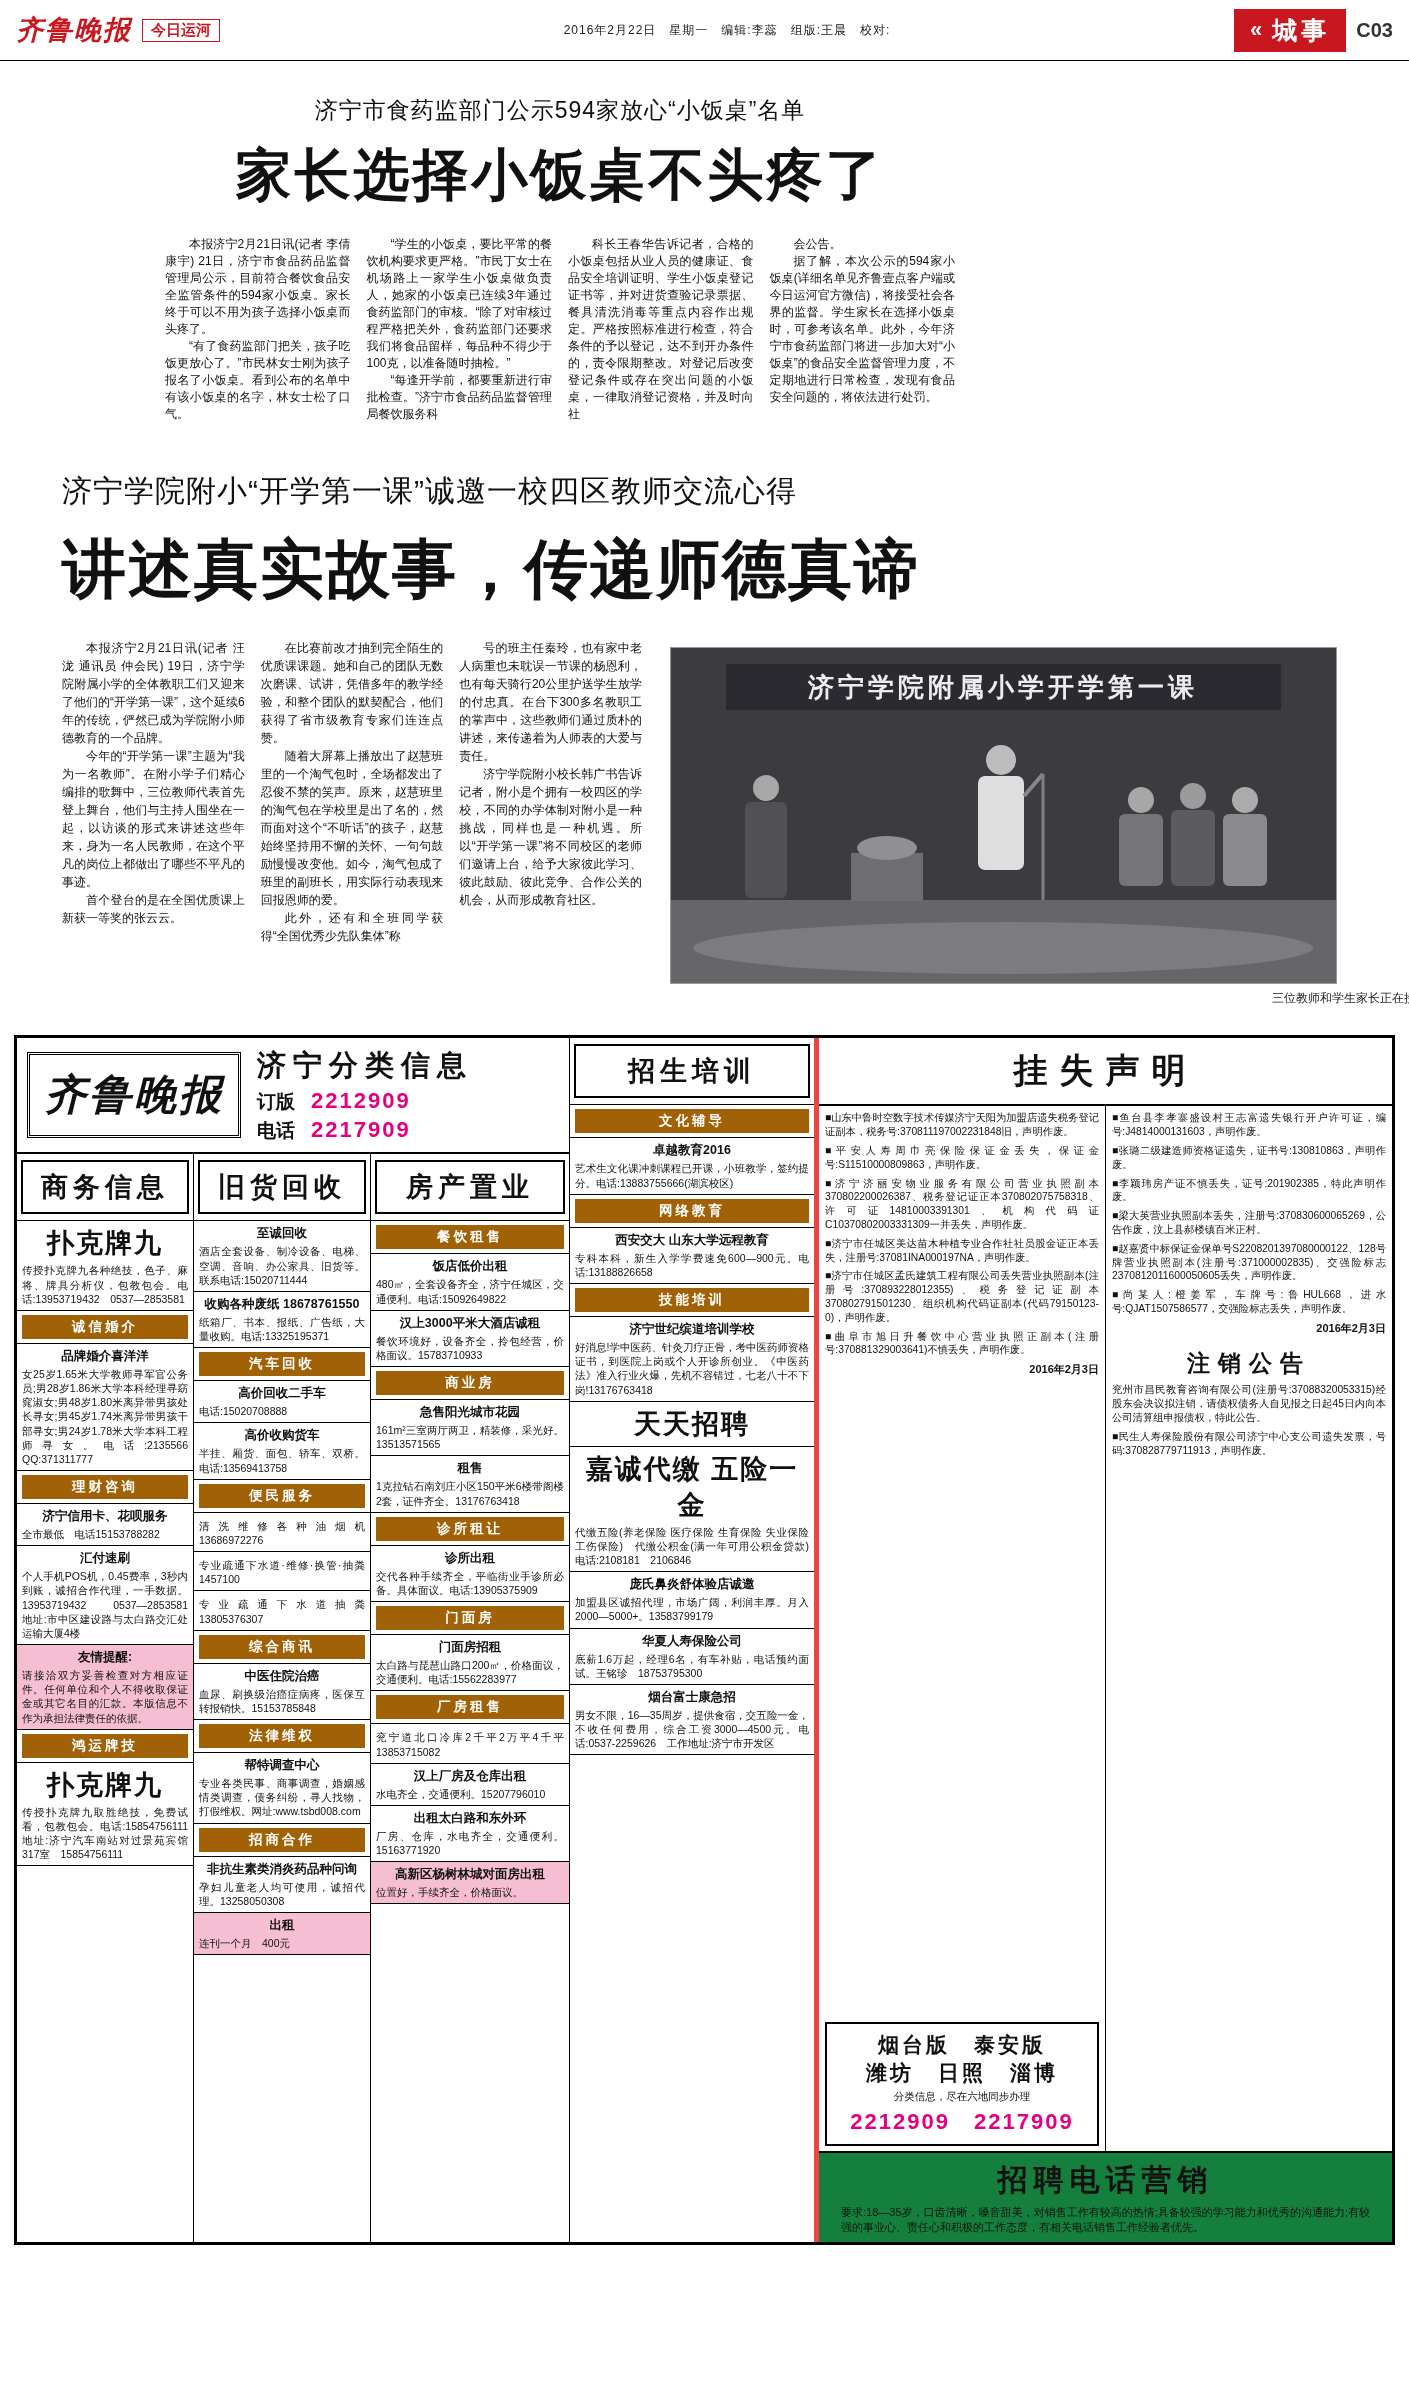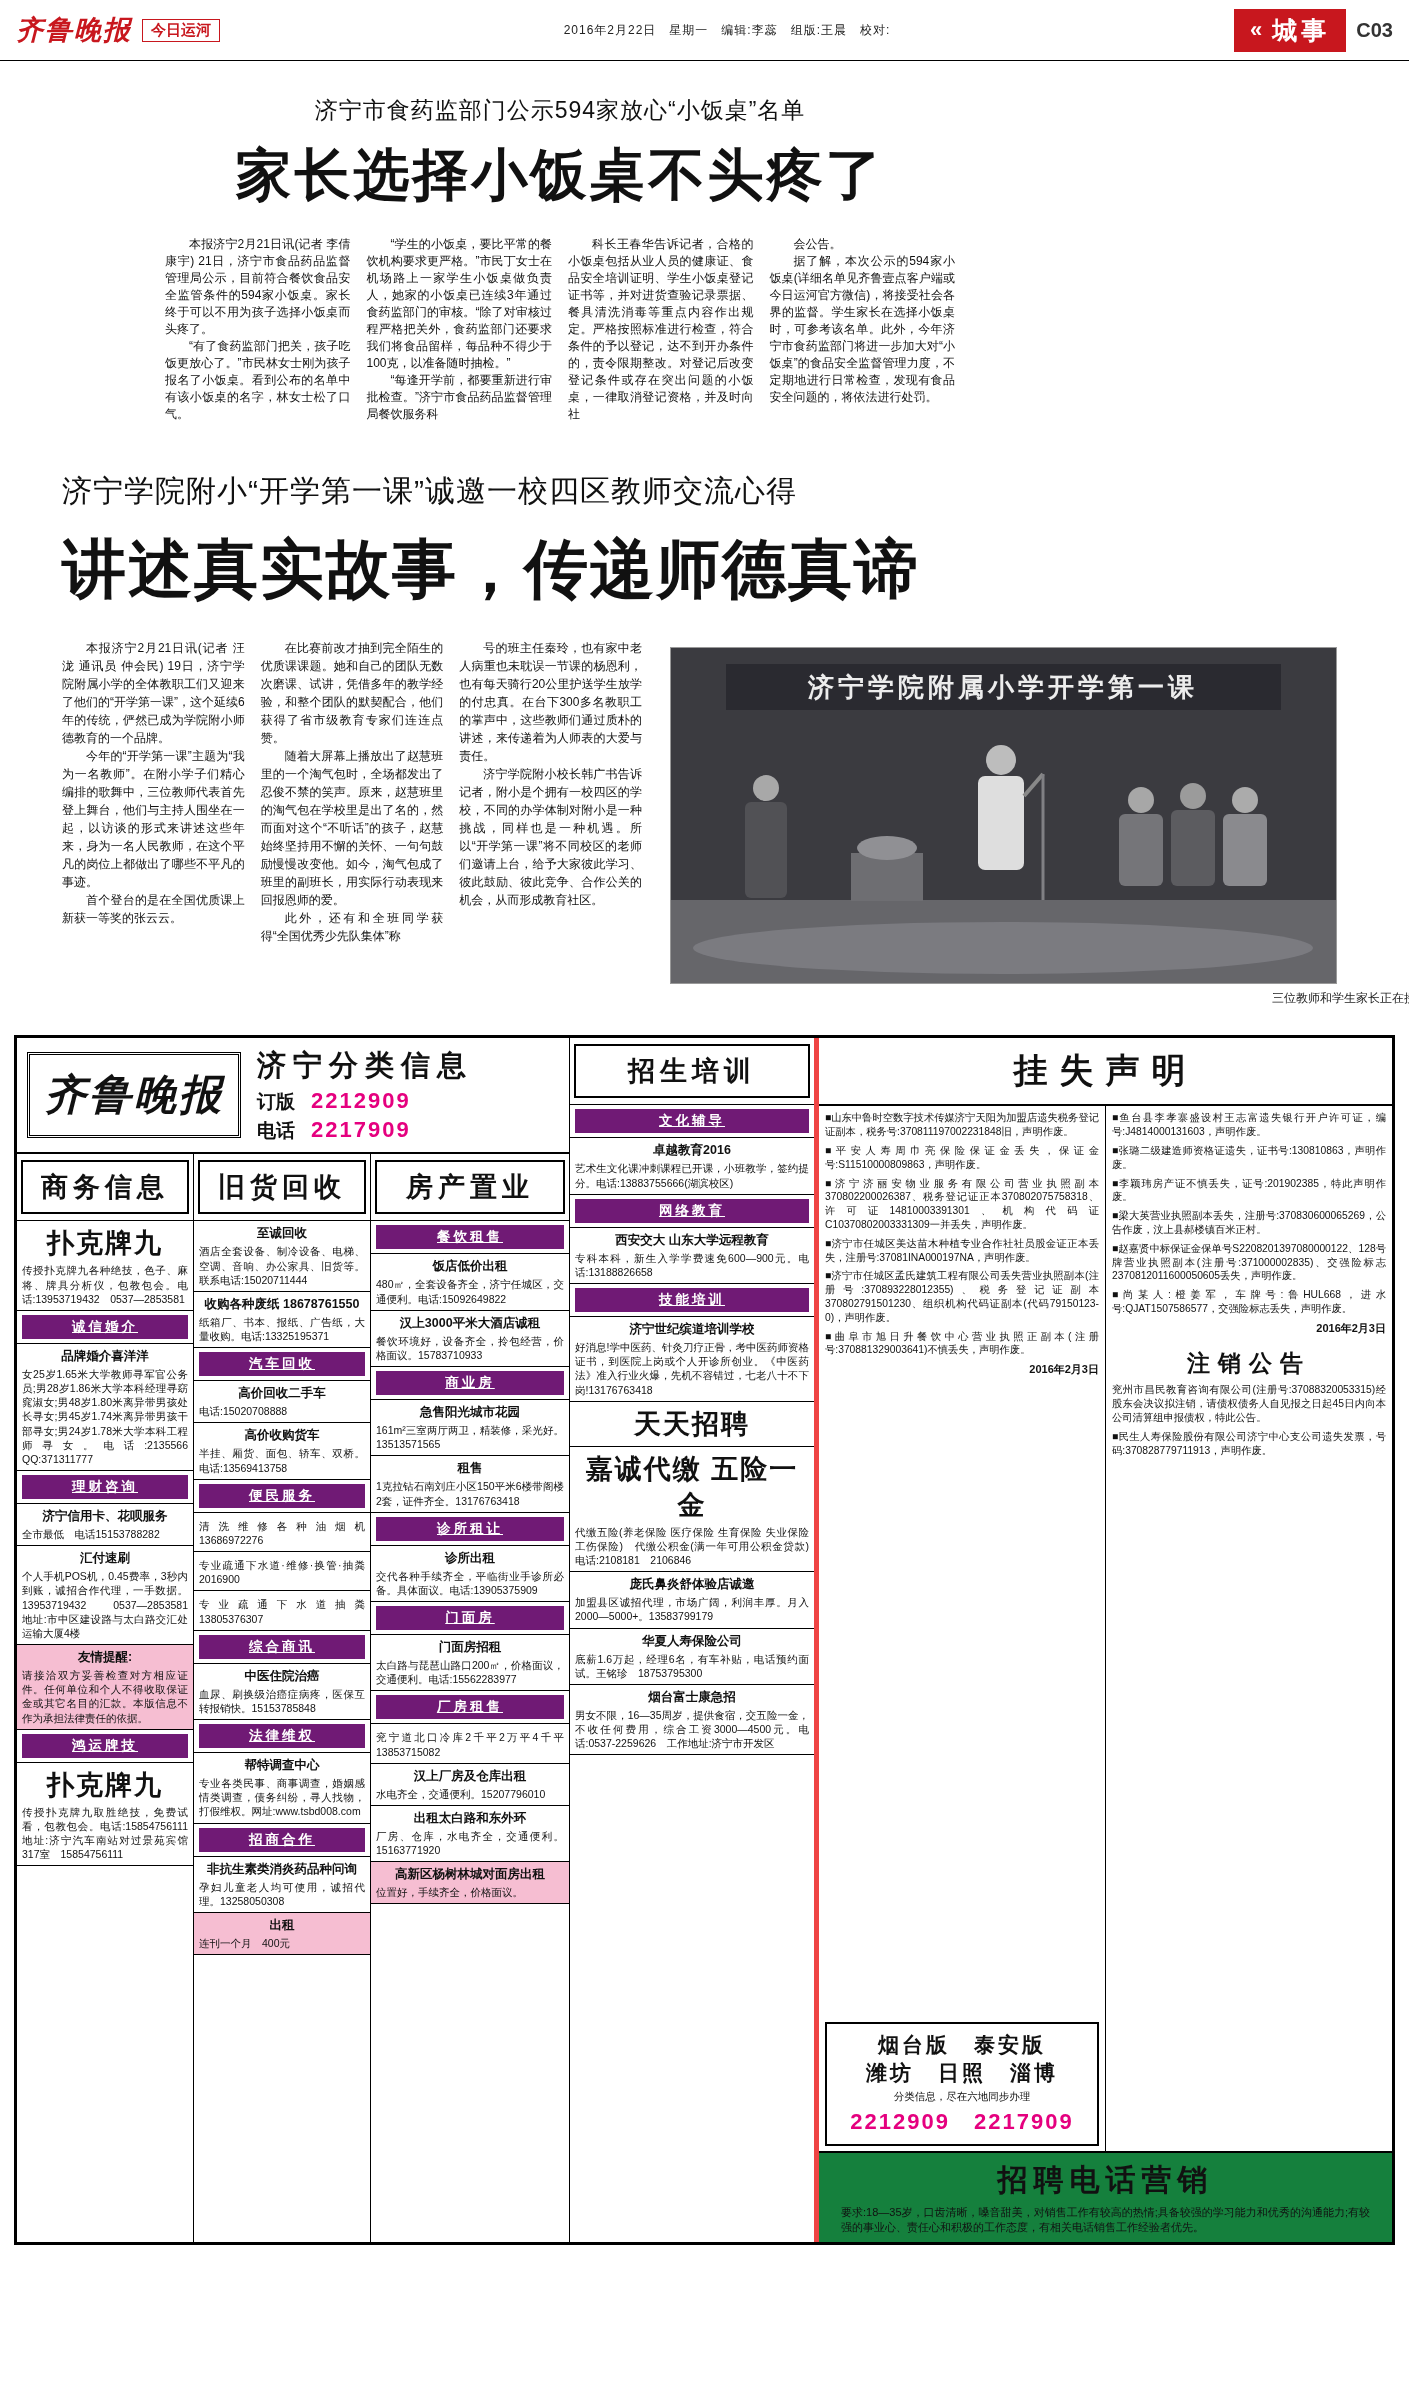--- a/index.html
+++ b/index.html
@@ -51,21 +51,21 @@
   .colB{width:176px;flex:none;border-left:1px solid #000;}
   .colC{flex:1;border-left:1px solid #000;}
   .cl-colD{width:244px;flex:none;border-right:5px solid #ef4444;}
   .cl-colE{flex:1;display:flex;flex-direction:column;overflow:hidden;}
   
   .item{border-bottom:1px solid #000;padding:4px 5px;}
   .item-title{font-weight:bold;font-size:12.5px;text-align:center;}
   .item-body{font-size:10.5px;line-height:1.35;text-align:justify;margin-top:2px;}
   .t-cat{padding:6px 4px;}
   .t-cat .item-title{font-size:27px;font-weight:900;letter-spacing:5px;border:2px solid #000;padding:7px 0;}
-  .t-sub .item-title{background:#701a75;color:#fff;font-size:13.5px;padding:3px 0;letter-spacing:3px;text-decoration:underline;}
+  .t-sub .item-title{background:#a16207;color:#fff;font-size:13.5px;padding:3px 0;letter-spacing:3px;}
   .t-big .item-title{font-size:27px;font-weight:900;letter-spacing:2px;}
   .t-pink{background:#f6bed2;}
   
   .e-header{font-size:34px;font-weight:900;text-align:center;letter-spacing:12px;padding:10px 0;border-bottom:2px solid #000;flex:none;}
   .e-body{display:flex;flex:1;overflow:hidden;}
   .e-sub{flex:1;padding:5px 6px;overflow:hidden;display:flex;flex-direction:column;}
   .e-sub.e2{border-left:1px solid #000;}
   .notices{flex:1;}
   .notice{font-size:10.3px;line-height:1.34;text-align:justify;margin:0 0 5px;}
   .n-date{text-align:right;font-weight:bold;font-size:11px;}
@@ -281,21 +281,21 @@
 
             </div>
 
             <div class="item t-ad n-ad">
 
               <div class="item-body">清洗维修各种油烟机　13686972276</div>
             </div>
 
             <div class="item t-ad n-ad">
 
-              <div class="item-body">专业疏通下水道·维修·换管·抽粪　2016900</div>
+              <div class="item-body">专业疏通下水道·维修·换管·抽粪　1457100</div>
             </div>
 
             <div class="item t-ad n-ad">
 
               <div class="item-body">专业疏通下水道抽粪　13805376307</div>
             </div>
 
             <div class="item t-sub n-sub">
               <div class="item-title">综合商讯</div>
 

